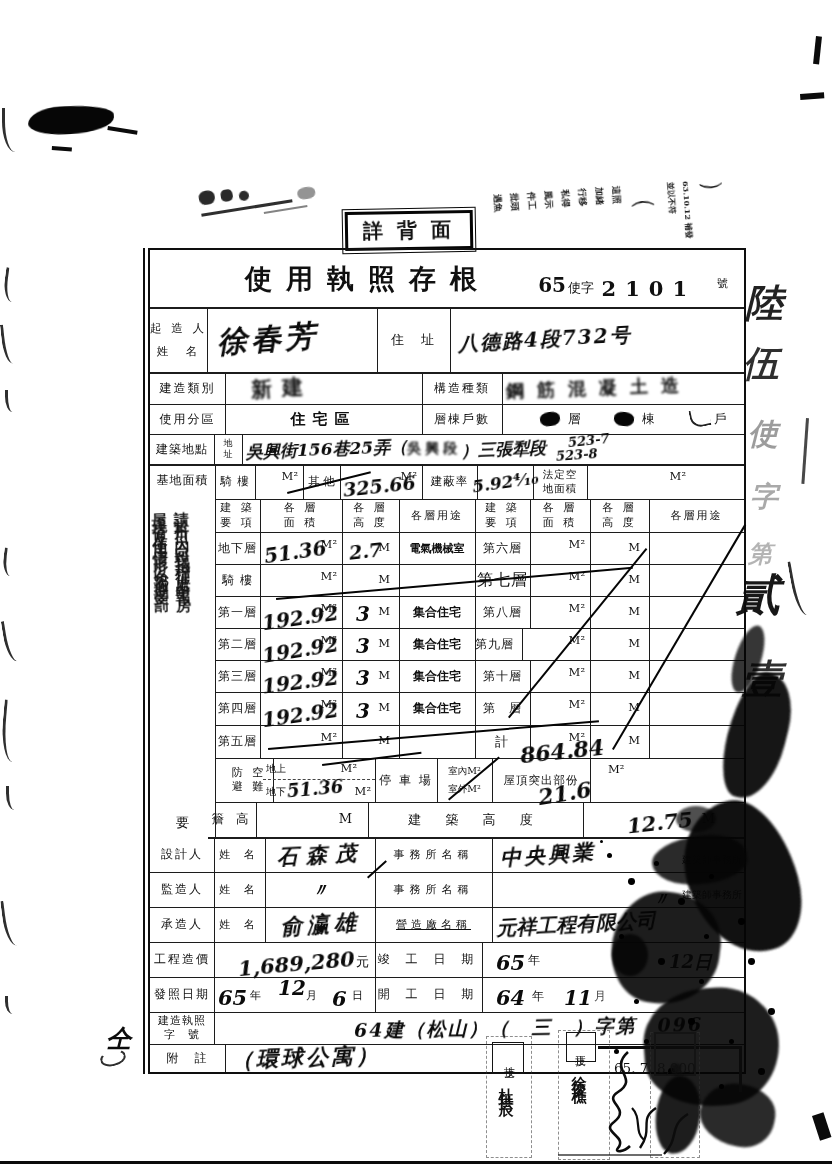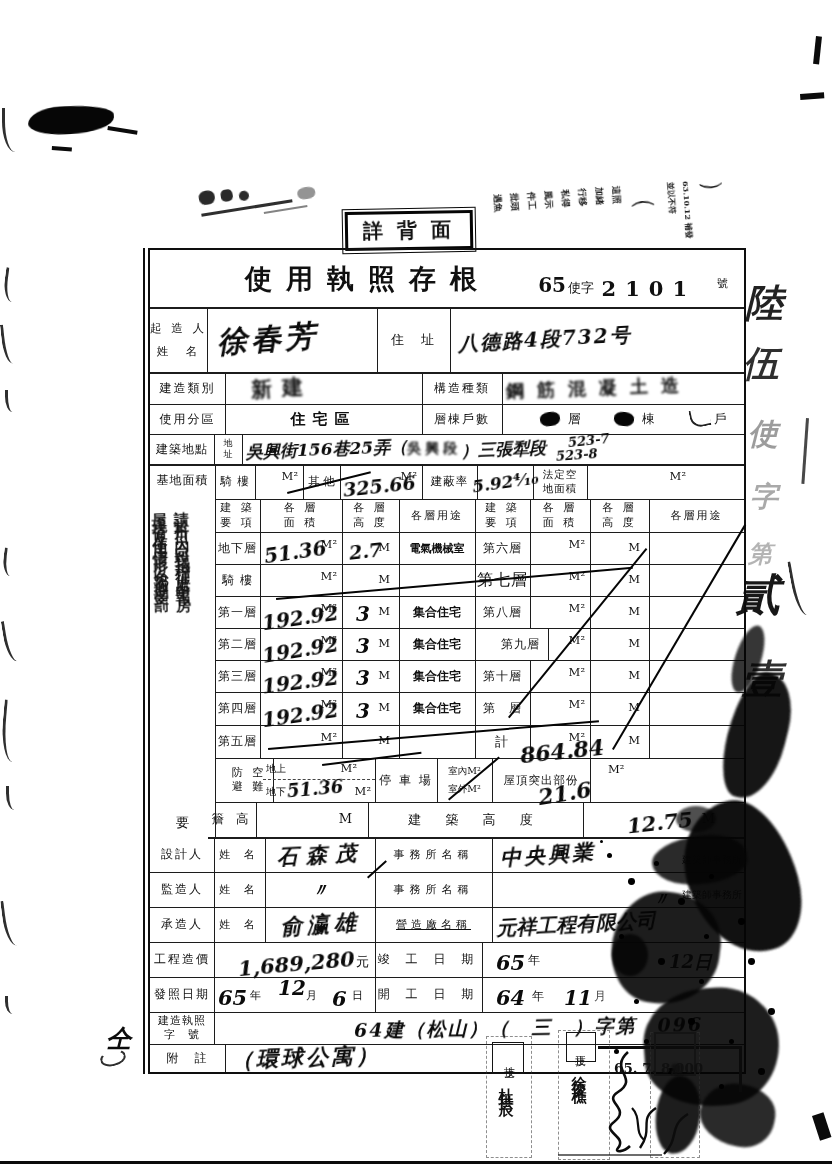--- a/index.html
+++ b/index.html
@@ -325,21 +325,21 @@
           <span class="unit u-tr">M²</span>
           <span class="hw abs" style="left:2px;bottom:-2px;font-size:20px;transform:rotate(-9deg);">192.92</span>
         </div>
       <div class="cell" style="left:127px;width:57px;">
           <span class="unit abs" style="right:9px;top:8px;">M</span>
           <span class="hw abs" style="left:14px;bottom:2px;font-size:20px;">3</span>
         </div>
       <div class="cell" style="left:184px;width:76px;">
           <span class="stamp" style="font-size:12px;filter:blur(.7px);">集合住宅</span>
         </div>
-      <div class="cell" style="left:278px;width:55px;">
+      <div class="cell" style="left:252px;width:55px;">
           <span class="lbl" style="font-size:12px;letter-spacing:1px;">第九層</span>
         </div>
       <div class="cell" style="left:315px;width:60px;">
           <span class="unit u-tr">M²</span>
         </div>
       <div class="cell" style="left:375px;width:59px;">
           <span class="unit abs" style="right:9px;top:8px;">M</span>
         </div>
       <div class="cell nbr" style="left:434px;width:95px;"></div>
     </div>
@@ -644,21 +644,21 @@
     <div class="vtext abs" style="left:99px;top:36px;font-size:15px;letter-spacing:6px;font-weight:600;">徐俊樵</div>
     <svg class="abs" style="left:118px;top:20px;" width="64" height="110" viewBox="0 0 64 110">
       <path d="M40,4 C20,22 52,30 30,44 C14,54 44,60 26,74 C12,84 40,88 30,100 C26,105 36,104 42,98" stroke="#0c0c0c" stroke-width="2.6" fill="none"></path>
       <path d="M44,60 C54,70 46,84 56,92" stroke="#0c0c0c" stroke-width="2.2" fill="none"></path>
     </svg>
 
     <div class="dashcol" style="left:180px;top:4px;width:48px;height:124px;"></div>
     <div class="sigbox" style="left:184px;top:4px;width:38px;height:40px;border-width:2.5px;">
       <span class="vtext" style="font-size:11px;font-weight:700;filter:blur(1.1px);">核章</span>
     </div>
-    <span class="abs" style="left:144px;top:32px;font-size:13.5px;font-weight:700;white-space:nowrap;">65. 7. 8,000</span>
+    <span class="abs" style="left:144px;top:32px;font-size:13.5px;font-weight:400;white-space:nowrap;">65. 7. 8,000</span>
     <div class="stain" style="left:186px;top:48px;width:44px;height:78px;border-radius:48% 52% 55% 45%/52% 48% 50% 50%;transform:rotate(6deg);opacity:.9;"></div>
     <svg class="abs" style="left:160px;top:70px;" width="70" height="60" viewBox="0 0 70 60">
       <path d="M10,50 C24,30 8,22 26,10 M34,56 C50,40 38,28 58,16" stroke="#0c0c0c" stroke-width="2.4" fill="none"></path>
     </svg>
     <div class="stroke" style="left:88px;top:126px;width:104px;height:1.5px;opacity:.6;"></div>
   </div>
 
   <div class="stroke" style="left:0;top:1161px;width:832px;height:2.5px;"></div>
 </div>
 

